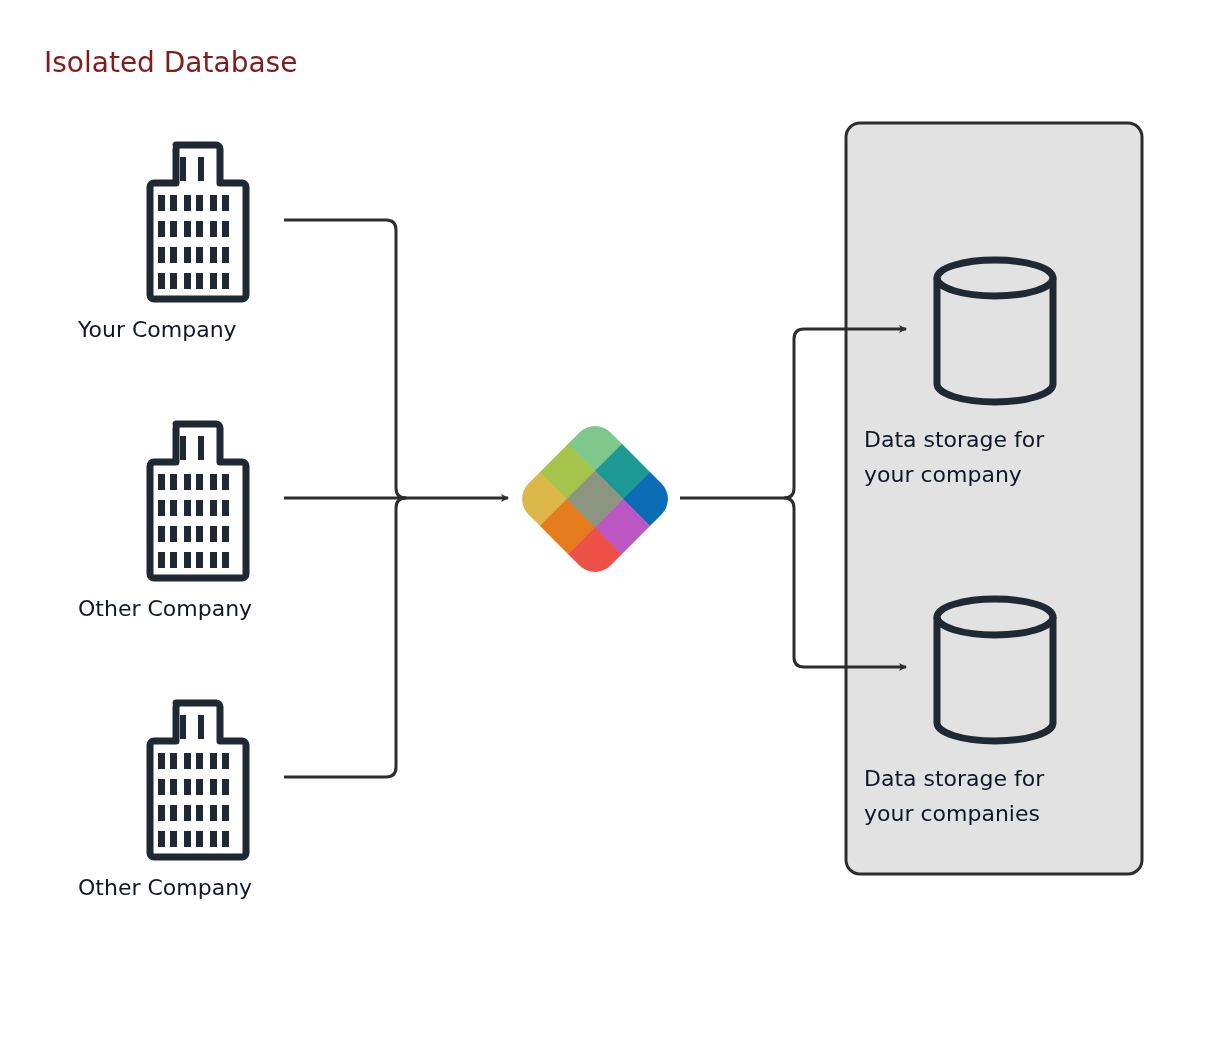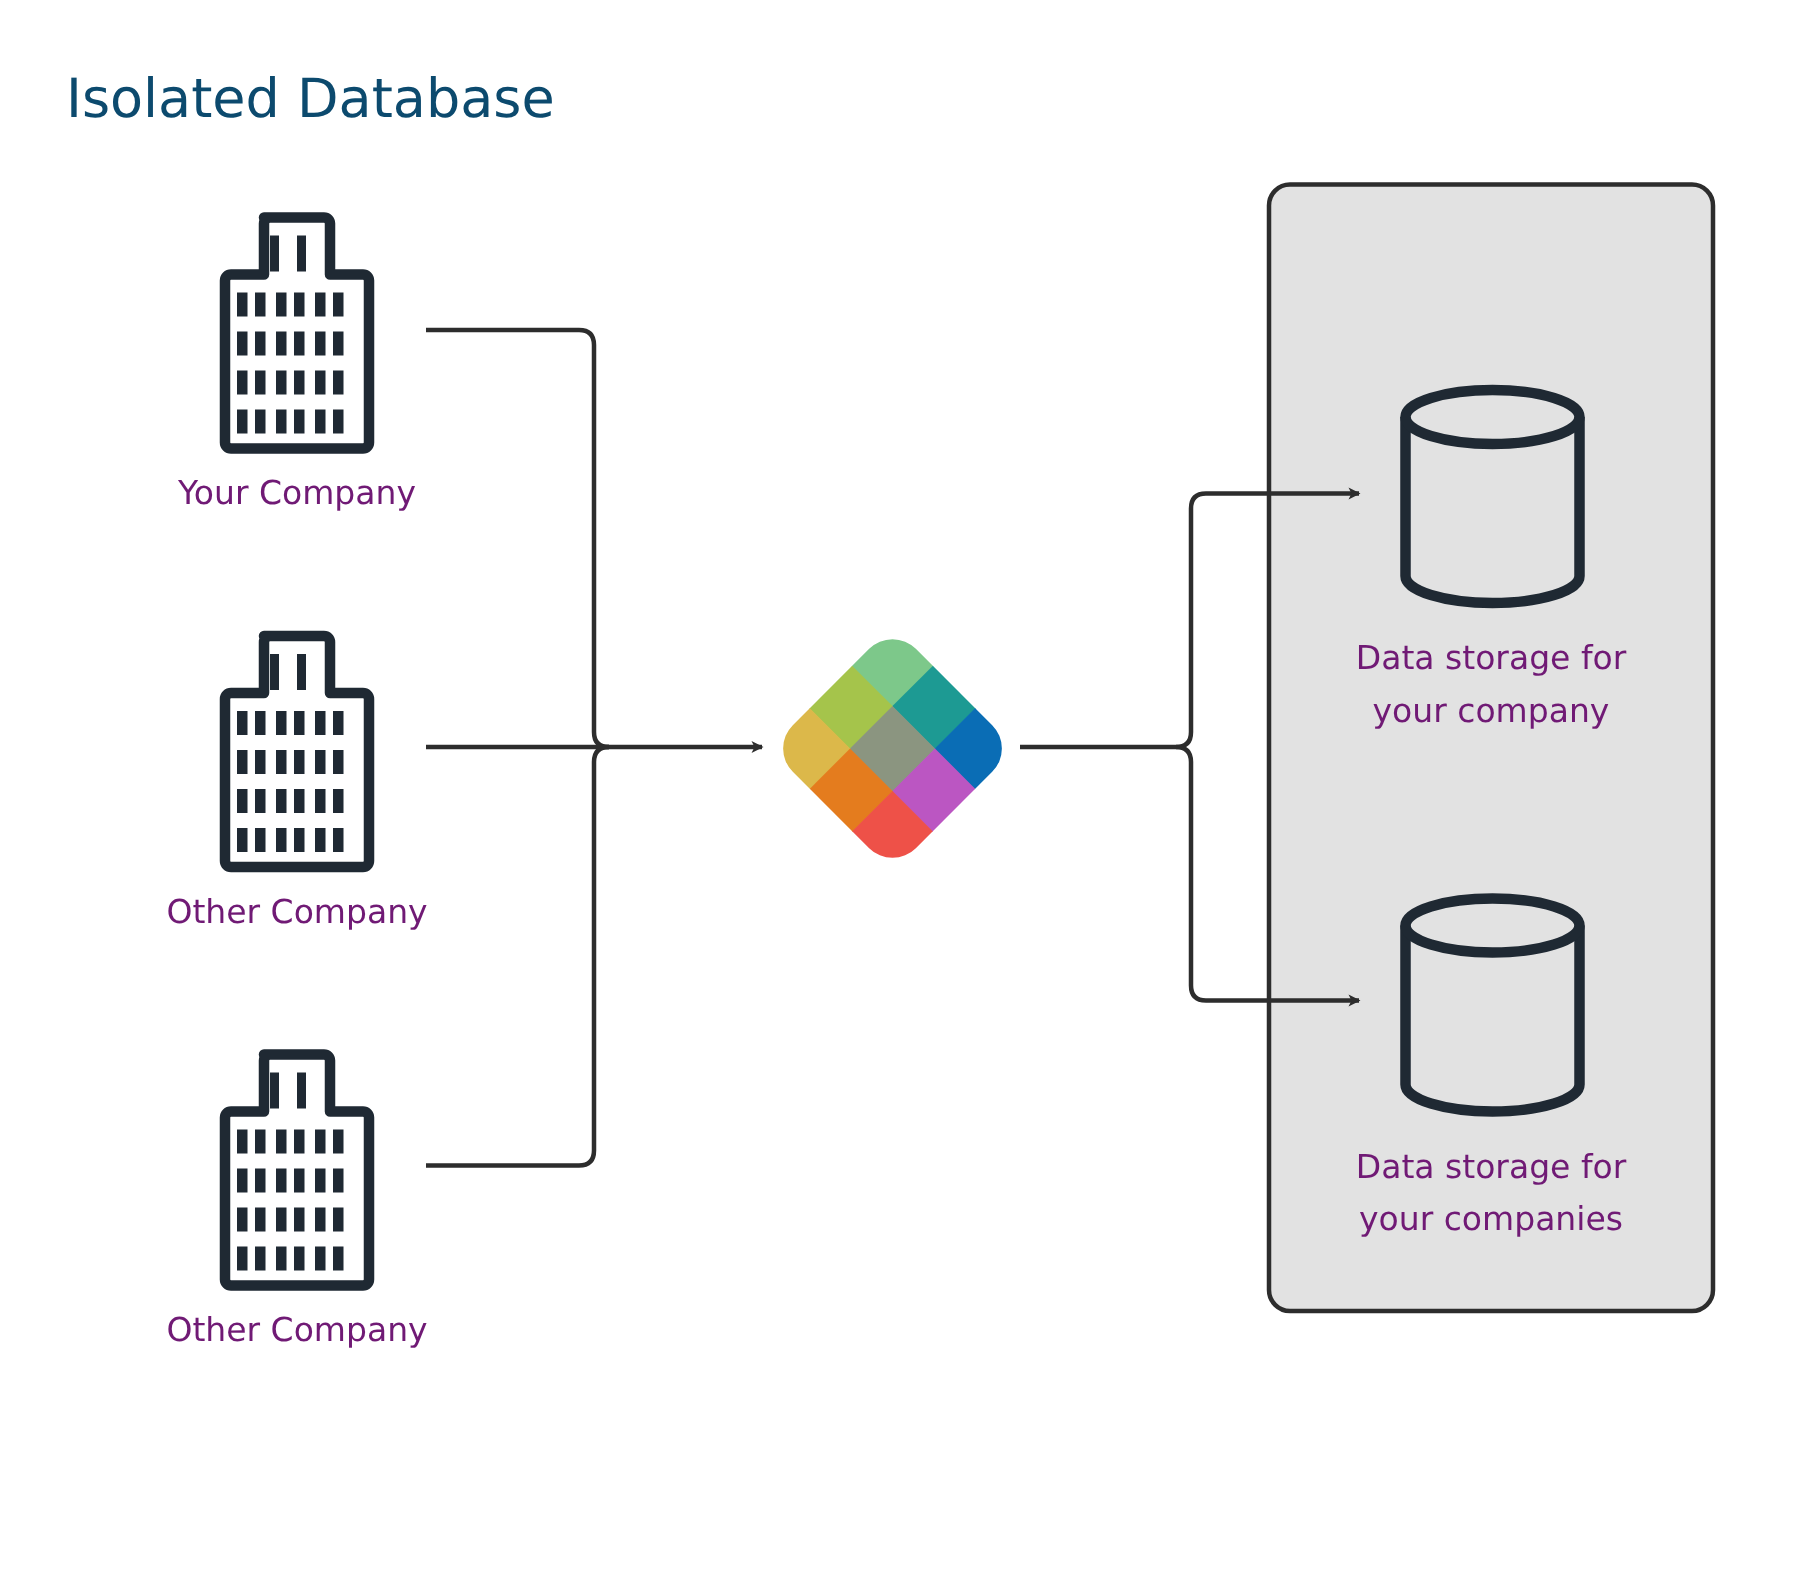--- a/index.html
+++ b/index.html
@@ -1,20 +1,20 @@
 <!DOCTYPE html>
 <html><head>
 <meta charset="utf-8">
 <style>
   html, body { margin: 0; padding: 0; background: #ffffff; }
   body { width: 1210px; height: 1062px; position: relative; overflow: hidden;
          font-family: "DejaVu Sans", sans-serif; color: #1f1f1f; }
-  .title { position: absolute; left: 44px; top: 46px; font-size: 36px; font-weight: normal; color: #0c4a6e; }
+  .title { position: absolute; left: 44px; top: 46px; font-size: 28px; font-weight: normal; color: #7f1d1d; }
   svg.main { position: absolute; left: 0; top: 0; }
-  .label { position: absolute; text-align: center; font-size: 22px; line-height: 35px; color: #701a75; }
+  .label { position: absolute; text-align: left; font-size: 22px; line-height: 35px; color: #0f172a; }
 </style>
 </head>
 <body>
 
 <div class="title">Isolated Database</div>
 
 <svg class="main" width="1210" height="1062" viewBox="0 0 1210 1062">
   <defs>
     <marker id="arrow" viewBox="0 0 20 20" refX="16" refY="10" markerWidth="10" markerHeight="10" orient="auto" markerUnits="userSpaceOnUse">
       <path d="M2,2 L18,10 L2,18 L6,10 Z" fill="#2d2d2d"></path>

